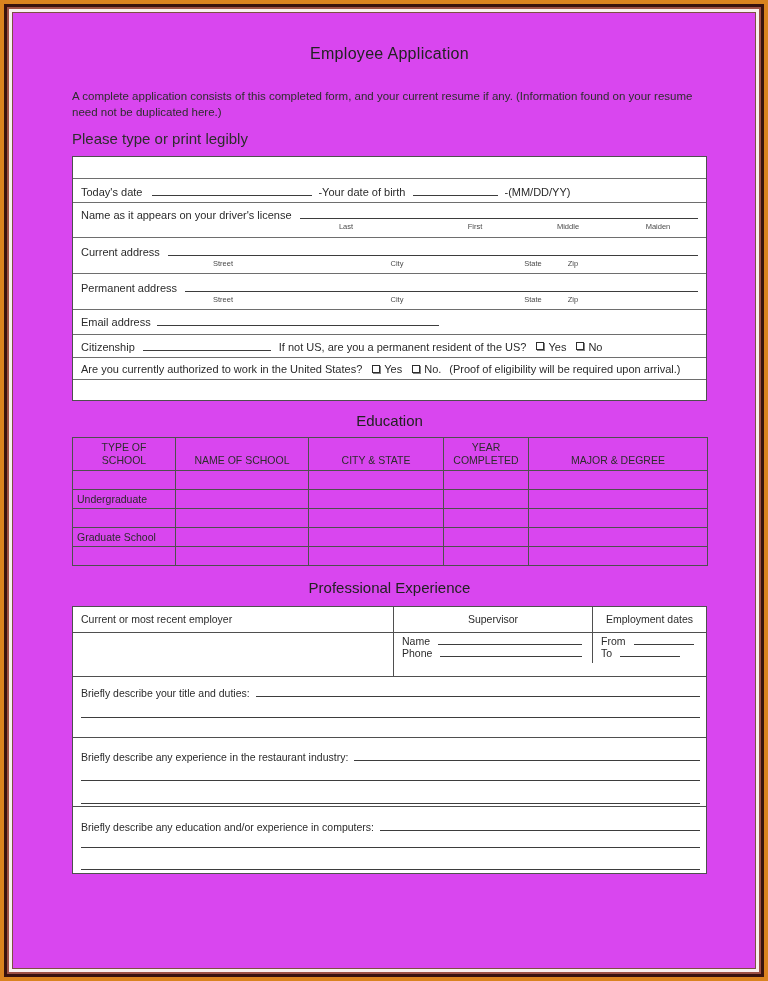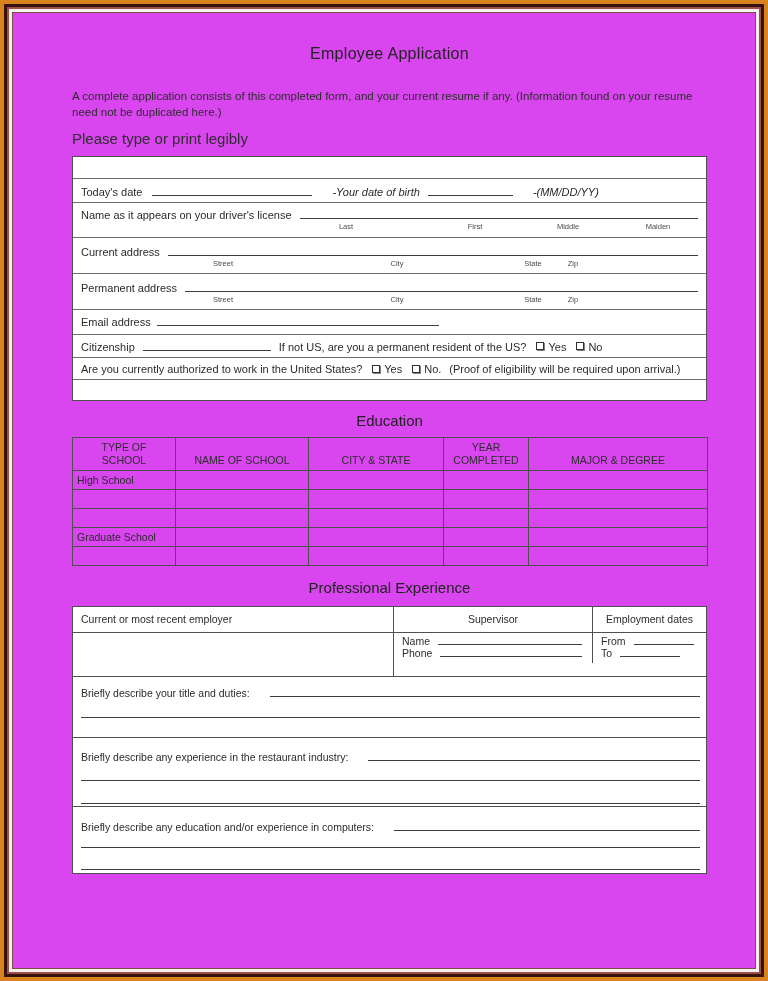--- a/index.html
+++ b/index.html
@@ -20,21 +20,21 @@
   .intro { font-size:11.5px; line-height:1.38; margin-top:26px; width:622px; color:#2d2d2d; }
   .instruction { font-size:15px; margin-top:9px; color:#2d2d2d; }
 
   
   .tbl1 { border:1px solid #4f4f4f; margin-top:9px; background:#fff; }
   .row { position:relative; border-top:1px solid #6e6e6e; padding:0 8px; }
   .row:first-child { border-top:none; }
   .line { display:flex; align-items:baseline; font-size:11px; white-space:nowrap; }
   .uline { display:inline-block; height:11px; border-bottom:1px solid #3d3d3d; }
   .grow { flex:1 1 auto; }
-  .gap6 { margin-left:20px;font-style:italic; } .gap8 { margin-left:8px; }
+  .gap6 { margin-left:6px; } .gap8 { margin-left:8px; }
   .sub { position:absolute; font-size:7.5px; color:#4a4a4a; transform:translateX(-50%); white-space:nowrap; }
 
   .r-empty-top { height:21px; }
   .r-date { height:24px; } .r-date .line { padding-top:6px; }
   .r-name { height:35px; } .r-name .line { padding-top:5px; }
   .r-addr { height:36px; } .r-addr .line { padding-top:7px; }
   .r-email { height:25px;text-align:center; } .r-email .line { padding-top:5px; }
   .r-sm { height:23px; } .r-sm .line { padding-top:5px; }
   .r-auth { height:22px; } .r-auth .line { padding-top:5px; }
   .r-empty-bot { height:21px; }
@@ -181,28 +181,28 @@
         <tr>
           <th class="c1"><span class="narrow">TYPE OF SCHOOL</span></th>
           <th class="c2">NAME OF SCHOOL</th>
           <th class="c3">CITY &amp; STATE</th>
           <th class="c4"><span class="narrow2">YEAR COMPLETED</span></th>
           <th class="c5">MAJOR &amp; DEGREE</th>
         </tr>
       </thead>
       <tbody>
         <tr>
-          <td>High School</td>
-          <td></td>
-            <td></td>
-          <td></td>
-            <td></td>
-        </tr>
-        <tr>
-          <td></td>
+          <td></td>
+          <td></td>
+            <td></td>
+          <td></td>
+            <td></td>
+        </tr>
+        <tr>
+          <td>Undergraduate</td>
           <td></td>
             <td></td>
           <td></td>
             <td></td>
         </tr>
         <tr>
           <td></td>
           <td></td>
             <td></td>
           <td></td>

